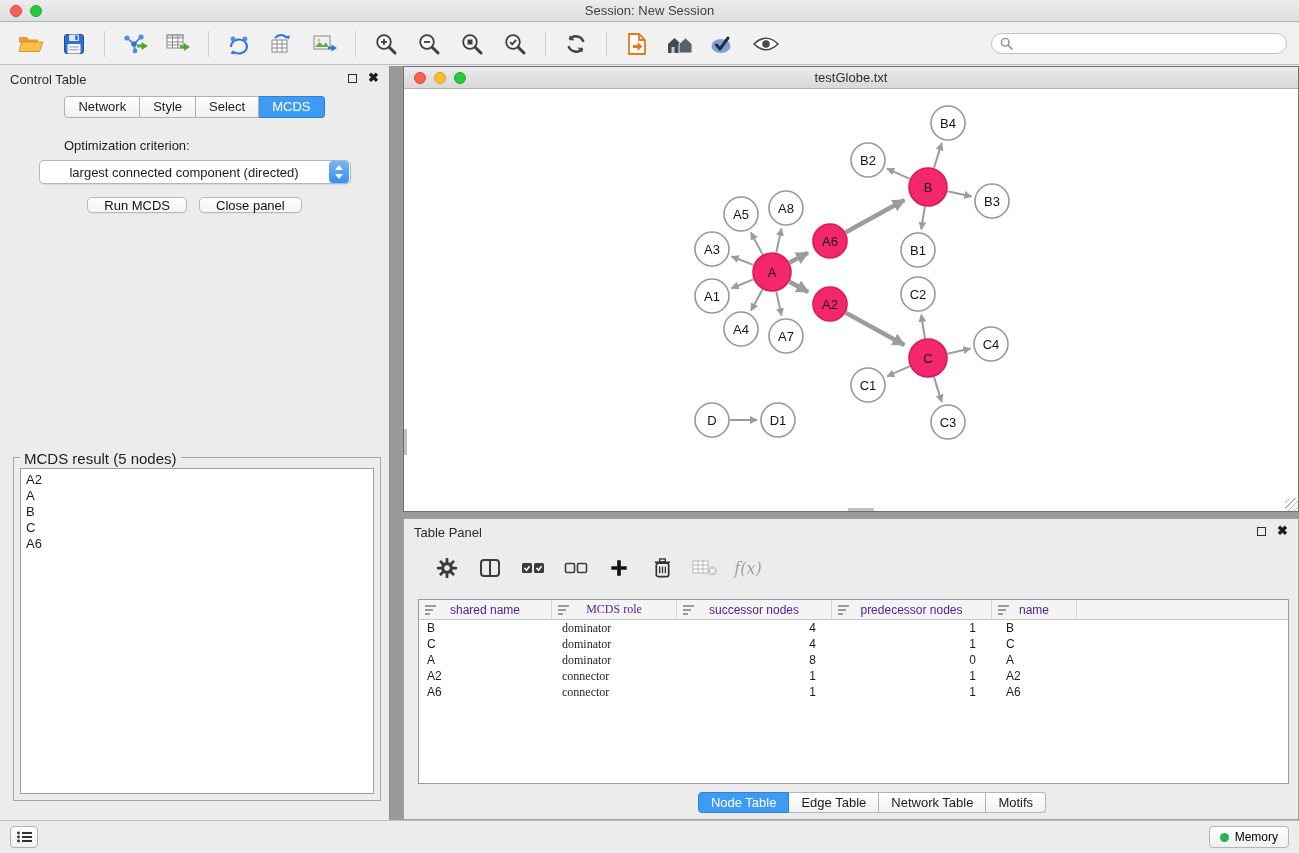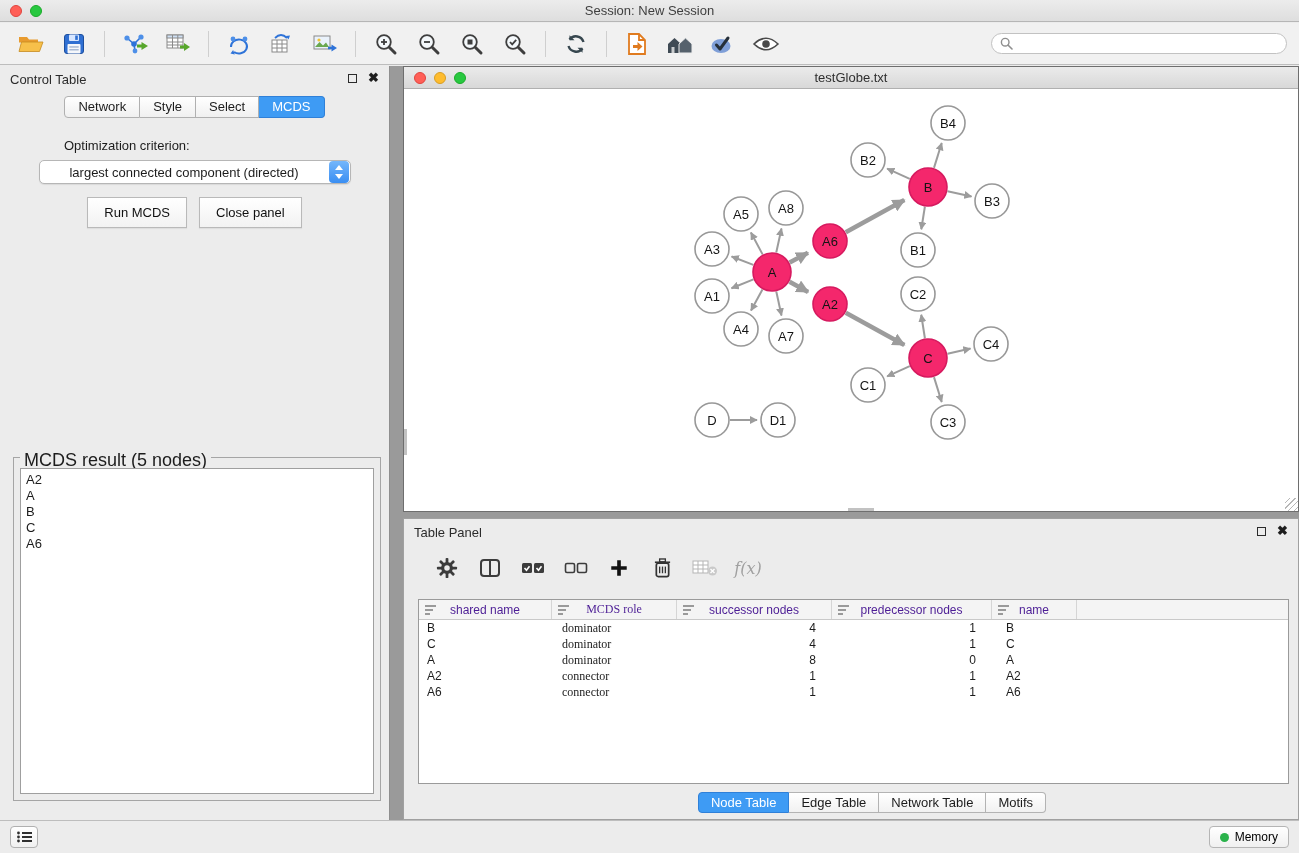--- a/index.html
+++ b/index.html
@@ -39,23 +39,23 @@
 .cp-tab:last-child{border-radius:0 4px 4px 0;}
 .cp-tab.active{background:#3e9bf4;color:#fff;border-color:#2f80d8;}
 .opt-label{margin-top:20px;padding-left:64px;font-size:13px;}
 .dropdown{margin:7px auto 0;width:312px;height:24px;border:1px solid #b6b6b6;border-radius:5px;background:#fff;display:flex;align-items:center;box-shadow:0 1px 1px rgba(0,0,0,0.08);}
 .dropdown .value{flex:1;text-align:center;font-size:13px;}
 .stepper{width:20px;height:22px;border-radius:4px;background:linear-gradient(#74b6fb,#3a8ef2);margin-right:1px;position:relative;flex:0 0 20px;}
 .chev{position:absolute;left:50%;transform:translateX(-50%);width:0;height:0;border-left:4px solid transparent;border-right:4px solid transparent;}
 .chev.up{top:4px;border-bottom:5px solid #fff;}
 .chev.down{bottom:4px;border-top:5px solid #fff;}
 .cp-buttons{display:flex;justify-content:center;gap:12px;margin-top:13px;}
-.mac-btn{height:31px;padding:0 16px;background:linear-gradient(#ffffff,#f2f2f2);border:1px solid #b9b9b9;border-radius:0;font-size:13px;color:#111;box-shadow:0 1px 1px rgba(0,0,0,0.06);font-family:"Liberation Sans",sans-serif;}
+.mac-btn{height:16px;padding:0 16px;background:linear-gradient(#ffffff,#f2f2f2);border:1px solid #b9b9b9;border-radius:5px;font-size:13px;color:#111;box-shadow:0 1px 1px rgba(0,0,0,0.06);font-family:"Liberation Sans",sans-serif;}
 .result-box{position:absolute;left:13px;right:8px;top:391px;bottom:19px;border:1px solid #a5a5a5;}
-.result-legend{position:absolute;top:-8px;left:6px;background:#ececec;padding:0 4px;font-size:18px;}
+.result-legend{position:absolute;top:-8px;left:6px;background:#ececec;padding:0 4px;font-size:15px;}
 .result-list{position:absolute;left:6px;right:6px;top:10px;bottom:6px;background:#fff;border:1px solid #9f9f9f;overflow:auto;padding:3px 5px;}
 .result-item{font-size:13px;line-height:16px;}
 
 
 .right{position:absolute;left:390px;top:0;right:0;bottom:0;}
 .network-window{position:absolute;left:13px;top:0;right:0;height:446px;border:1px solid #6e6e6e;background:#fff;}
 .nw-titlebar{height:22px;background:linear-gradient(#ebebeb,#d8d8d8);border-bottom:1px solid #b0b0b0;position:relative;}
 .nw-traffic{position:absolute;left:10px;top:5px;display:flex;gap:8px;}
 .nw-title{text-align:center;line-height:21px;font-size:13px;color:#2f2f2f;}
 .nw-content{position:absolute;top:22px;left:0;right:0;bottom:0;background:#fff;overflow:hidden;}

